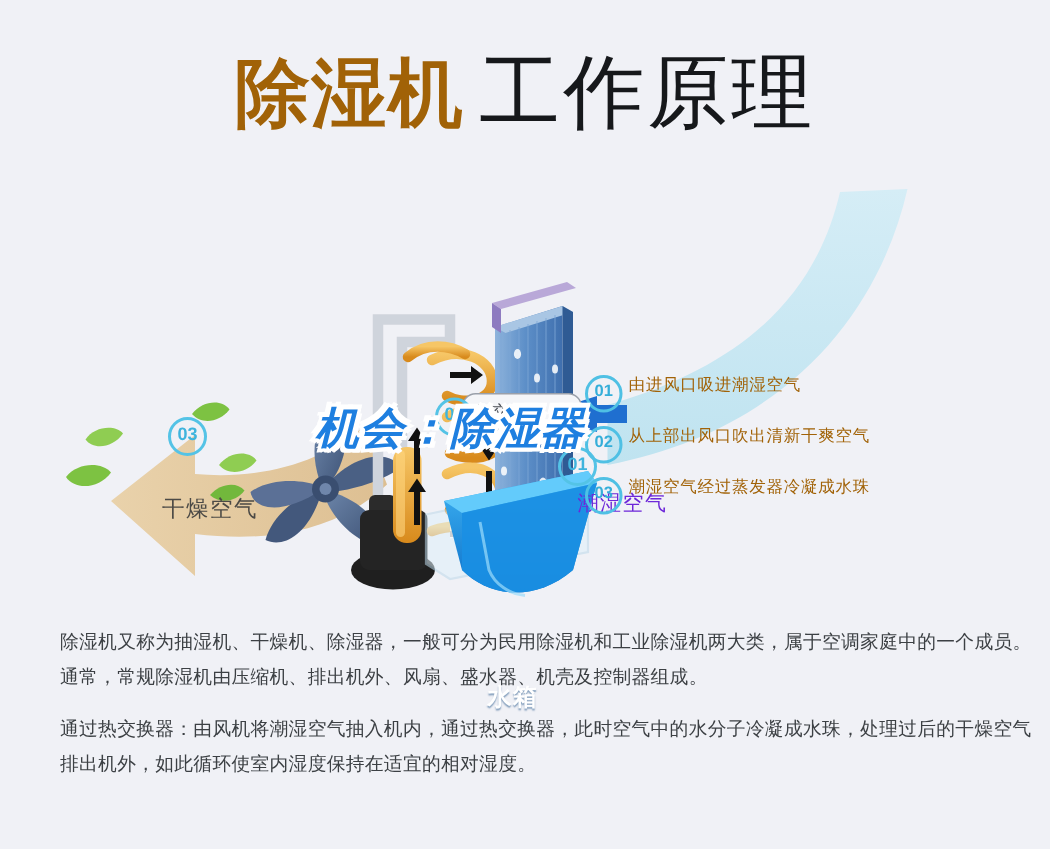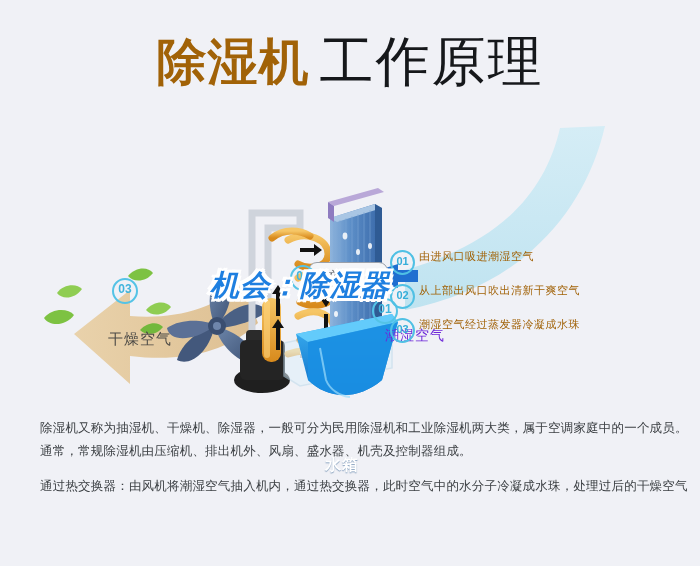--- a/index.html
+++ b/index.html
@@ -277,15 +277,16 @@
     </div>
   </div>
 
   <div class="watermark">机会：除湿器</div>
 
   <div class="copy">
     <p>除湿机又称为抽湿机、干燥机、除湿器，一般可分为民用除湿机和工业除湿机两大类，属于空调家庭中的一个成员。</p>
     <p>通常，常规除湿机由压缩机、排出机外、风扇、盛水器、机壳及控制器组成。</p>
     <div class="gap"></div>
     <p>通过热交换器：由风机将潮湿空气抽入机内，通过热交换器，此时空气中的水分子冷凝成水珠，处理过后的干燥空气</p>
+    <p>排出机外，如此循环使室内湿度保持在适宜的相对湿度。</p>
   </div>
 
 </div>
 
 </body></html>

